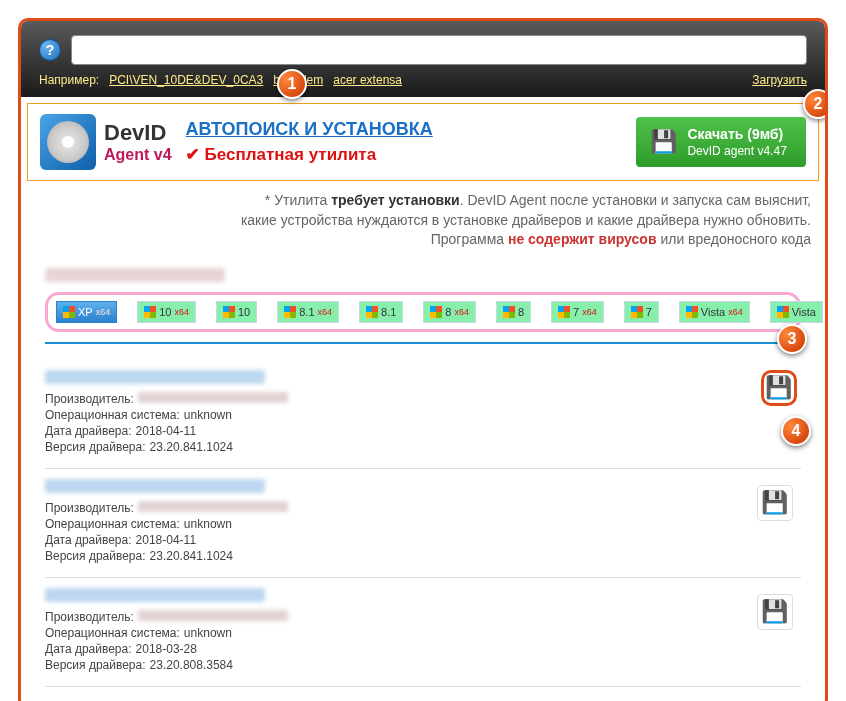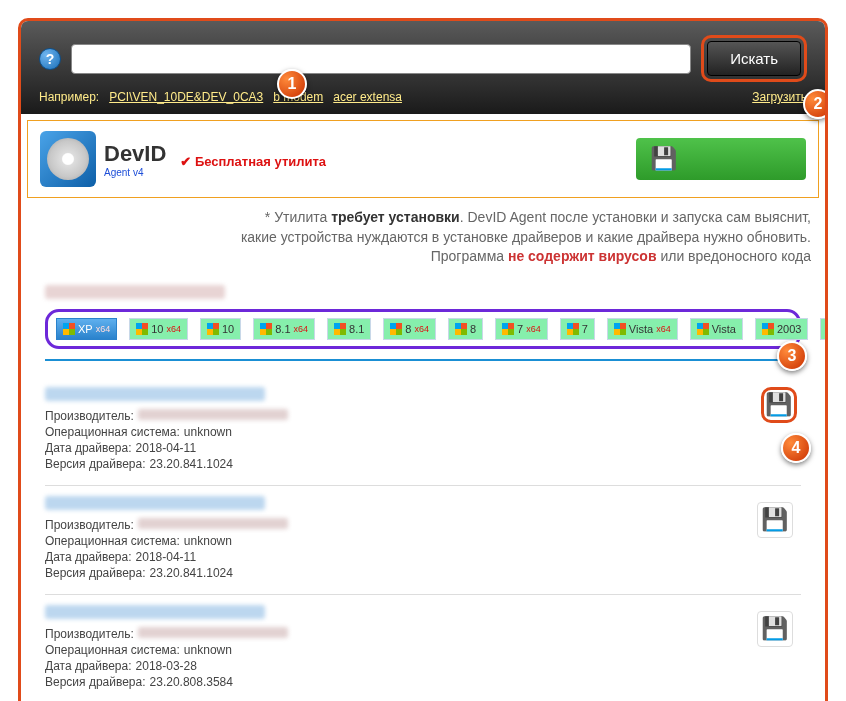--- a/index.html
+++ b/index.html
@@ -12,38 +12,38 @@
 .search-btn-wrap { position: relative; }
 .search-btn { background: linear-gradient(#555,#222); color: #fff; border: 1px solid #000; border-radius: 4px; padding: 8px 22px; font-size: 15px; cursor: pointer; }
 .examples { margin-top: 8px; color: #ffeb8a; font-size: 12px; display: flex; align-items: flex-end; gap: 10px; }
 .examples a { color: #ffeb8a; text-decoration: underline; }
 .examples .spacer { flex: 1; }
 .promo { border: 1px solid #f0a020; margin: 6px; padding: 10px 12px; display: flex; align-items: center; gap: 14px; position: relative; }
 .promo-logo { display: flex; align-items: center; gap: 8px; }
 .disk-icon { width: 56px; height: 56px; background: linear-gradient(135deg,#4aa3e8,#0d5fa8); border-radius: 6px; position: relative; }
 .disk-icon::after { content:''; position:absolute; width:42px; height:42px; border-radius:50%; background: radial-gradient(circle,#fff 18%,#ddd 22%,#c8c8c8 60%,#999); top:7px; left:7px; }
 .promo-text .brand { font-size: 22px; font-weight: bold; }
-.promo-text .agent { font-size: 10px; color: #1d4ed8; }
+.promo-text .agent { font-size: 16px; color: #be185d; font-weight: bold; }
 .promo-mid { flex: 1; }
 .promo-mid .headline { color: #1a6fc7; font-size: 18px; font-weight: bold; text-decoration: underline; }
 .promo-mid .sub { font-size: 14px; color: #333; margin-top: 2px; }
-.promo-mid .free { color: #d11; font-weight: bold; font-size: 13px; margin-top: 4px; }
+.promo-mid .free { color: #d11; font-weight: bold; font-size: 17px; margin-top: 4px; }
 .promo-mid .free::before { content:'✔ '; color:#d11; }
 .dl-btn { background: linear-gradient(#4fc24a,#2e9b2a); color:#fff; border:none; border-radius:4px; padding:8px 14px; display:flex; align-items:center; gap:10px; cursor:pointer; min-width: 170px; }
 .dl-btn .fd { font-size: 22px; }
 .dl-btn .txt { text-align:left; font-size:12px; line-height:1.3; }
 .dl-btn .txt b { font-size:14px; }
 .disclaimer { font-size: 14px; color: #666; text-align: right; padding: 4px 14px 8px; line-height: 1.4; margin-left: 16px; }
 .disclaimer b { color: #333; }
 .disclaimer .noVirus { color: #c33; font-weight: bold; }
 .content { padding: 10px 24px 20px; }
 .search-title { font-size: 18px; margin-bottom: 12px; }
 .blurred-line { height: 14px; background: #e8d4d4; border-radius: 3px; filter: blur(2px); margin-bottom: 10px; }
 .os-bar-wrap { position: relative; }
-.os-bar { border: 3px solid #6d28d9; border-radius: 14px; padding: 6px 8px; display: flex; gap: 12px; flex-wrap: nowrap; }
+.os-bar { border: 3px solid #f9a8d4; border-radius: 14px; padding: 6px 8px; display: flex; gap: 20px; flex-wrap: nowrap; }
 .os-tab { border: 1px solid #c8d8e8; background: #86efac; padding: 4px 6px; font-size: 11px; display:flex; align-items:center; gap:3px; cursor:pointer; white-space: nowrap; }
 .os-tab.active { background: linear-gradient(#5fb0ee,#2a82cc); color:#fff; border-color:#2a82cc; }
 .os-tab .x64 { color:#d11; font-size:9px; vertical-align: super; text-align: right; }
 .os-tab.active .x64 { color:#ffdcdc; }
 .win-flag { width:12px; height:12px; display:inline-block; background: conic-gradient(#f25022 0 25%,#7fba00 0 50%,#ffb900 0 75%,#00a4ef 0); }
 .blue-line { height: 2px; background: #1a8fd4; margin: 10px 0 16px; }
 .result { border-bottom: 1px solid #ddd; padding: 10px 0 12px; position: relative; }
 .result .title-blur { height: 14px; width: 220px; background: #bcd7ef; border-radius: 3px; filter: blur(2px); margin-bottom: 8px; }
 .result .row { font-size: 12px; color: #444; margin: 2px 0; display:flex; gap:4px; }
 .result .row .val-blur { display:inline-block; height:11px; width:150px; background:#e2d2d2; filter:blur(2px); border-radius:2px; }
@@ -53,23 +53,20 @@
 </style>
 </head>
 <body>
 
 <div class="outer">
 
   <div class="topbar">
     <div class="search-row">
       <div class="help-icon">?</div>
       <input class="search-input" value="" style="">
-      <div class="search-btn-wrap" style="border:3px solid #e04b1a; border-radius:10px; padding:3px;">
-        <button class="search-btn">Искать</button>
-      </div>
     </div>
     <div class="marker" style="top:48px; left:256px;">1</div>
     <div class="marker" style="top:68px; right:-8px;">2</div>
     <div class="examples">
       <span>Например:</span>
       <a href="#">PCI\VEN_10DE&amp;DEV_0CA3</a>
       <a href="#">b modem</a>
       <a href="#">acer extensa</a>
       <span class="spacer"></span>
       <a href="#">Загрузить</a>
@@ -78,24 +75,26 @@
 
   <div class="promo">
     <div class="promo-logo">
       <div class="disk-icon"></div>
       <div class="promo-text">
         <div class="brand">DevID</div>
         <div class="agent">Agent v4</div>
       </div>
     </div>
     <div class="promo-mid">
+      <div class="headline">АВТОПОИСК И УСТАНОВКА</div>
       <div class="free">Бесплатная утилита</div>
     </div>
     <button class="dl-btn">
       <span class="fd">💾</span>
+      <span class="txt"><b>Скачать (9мб)</b><br><span>DevID agent v4.47</span></span>
     </button>
   </div>
 
   <div class="disclaimer">
     <span>* Утилита </span><b>требует установки</b><span>. DevID Agent после установки и запуска сам выяснит,</span><br>
     <span>какие устройства нуждаются в установке драйверов и какие драйвера нужно обновить.</span><br>
     <span>Программа </span><span class="noVirus">не содержит вирусов</span><span> или вредоносного кода</span>
   </div>
 
   <div class="content">

